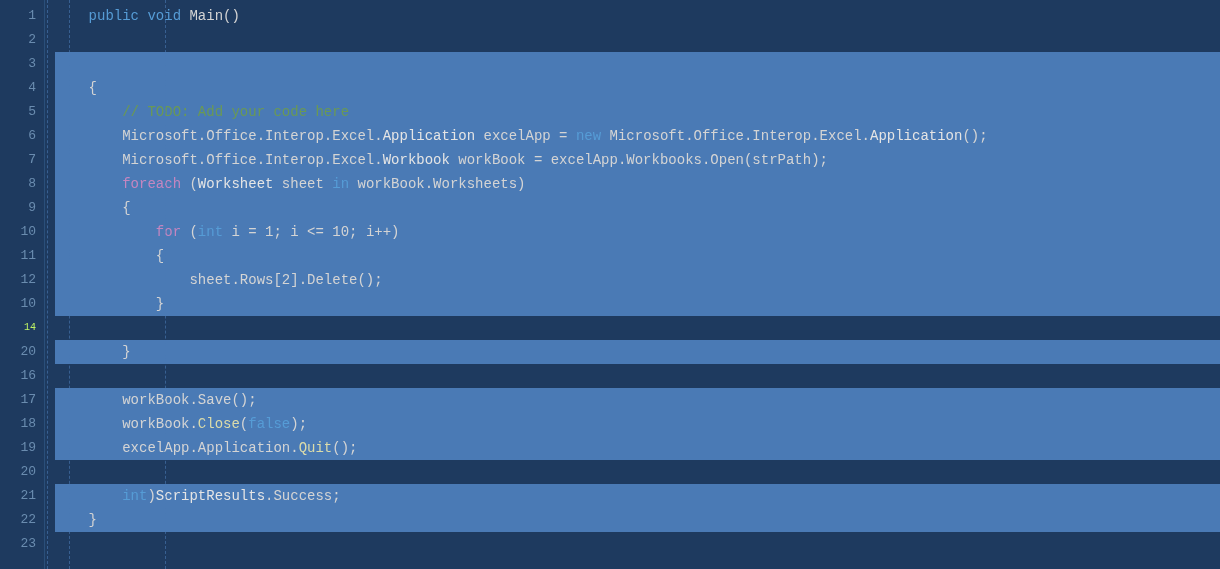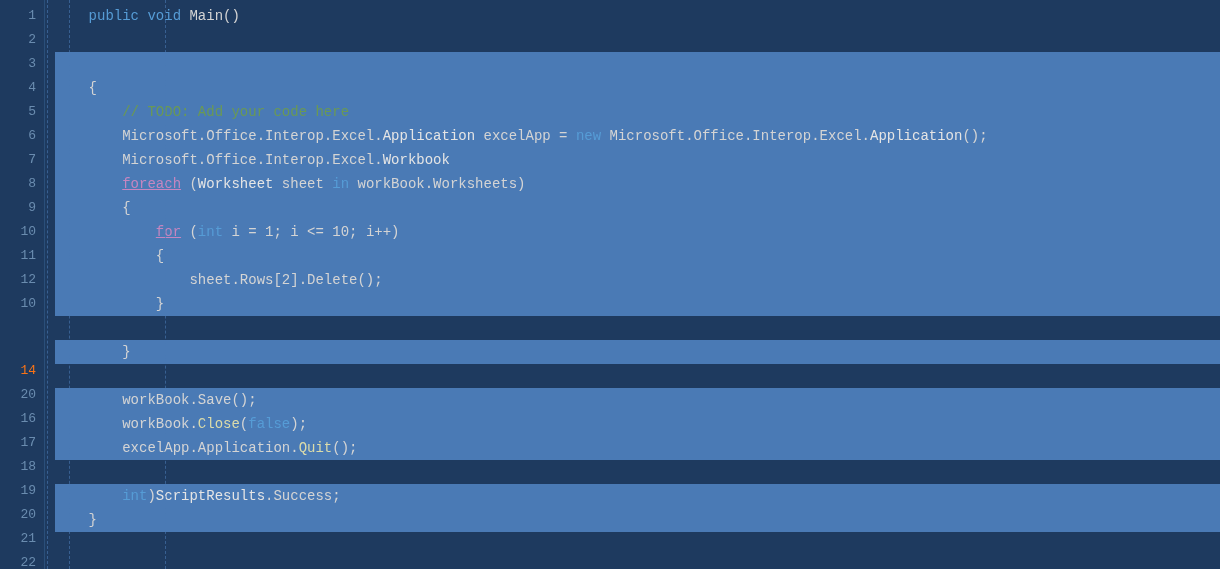--- a/index.html
+++ b/index.html
@@ -71,21 +71,21 @@
       position: absolute;
       top: 0;
       bottom: 0;
       width: 1px;
       border-left: 1px dashed #4a7ab5;
       opacity: 0.6;
     }
 
     
     .kw-blue { color: #569cd6; } 
-    .kw-control { color: #c586c0; text-decoration: underline; } 
+    .kw-control { color: #c586c0; } 
     .str-red { color: #d16969; } 
     .comment-green { color: #6a9955; } 
     .type-teal { color: #e5e5e5; } 
     .method-yellow { color: #dcdcaa; } 
     .plain { color: #d4d4d4; } 
     .kw-false { color: #569cd6; }
   </style>
 </head>
 <body>
 
@@ -98,40 +98,40 @@
       <div style="height: 24px; line-height: 24px; color: rgb(106, 140, 175); font-size: 13px;">4</div>
       <div style="height: 24px; line-height: 24px; color: rgb(106, 140, 175); font-size: 13px;">5</div>
       <div style="height: 24px; line-height: 24px; color: rgb(106, 140, 175); font-size: 13px;">6</div>
       <div style="height: 24px; line-height: 24px; color: rgb(106, 140, 175); font-size: 13px;">7</div>
       <div style="height: 24px; line-height: 24px; color: rgb(106, 140, 175); font-size: 13px;">8</div>
       <div style="height: 24px; line-height: 24px; color: rgb(106, 140, 175); font-size: 13px;">9</div>
       <div style="height: 24px; line-height: 24px; color: rgb(106, 140, 175); font-size: 13px;">10</div>
       <div style="height: 24px; line-height: 24px; color: rgb(106, 140, 175); font-size: 13px;">11</div>
       <div style="height: 24px; line-height: 24px; color: rgb(106, 140, 175); font-size: 13px;">12</div>
       <div style="height: 24px; line-height: 24px; color: rgb(106, 140, 175); font-size: 13px;">10</div>
-      <div style="height: 24px; line-height: 24px; color: #f97316; font-size: 13px; margin-top: 43px;">14</div>
+      <div style="height: 24px; line-height: 24px; color: #bef264; font-size: 10px;">14</div>
       <div style="height: 24px; line-height: 24px; color: rgb(106, 140, 175); font-size: 13px;">20</div>
       <div style="height: 24px; line-height: 24px; color: rgb(106, 140, 175); font-size: 13px;">16</div>
       <div style="height: 24px; line-height: 24px; color: rgb(106, 140, 175); font-size: 13px;">17</div>
       <div style="height: 24px; line-height: 24px; color: rgb(106, 140, 175); font-size: 13px;">18</div>
       <div style="height: 24px; line-height: 24px; color: rgb(106, 140, 175); font-size: 13px;">19</div>
       <div style="height: 24px; line-height: 24px; color: rgb(106, 140, 175); font-size: 13px;">20</div>
       <div style="height: 24px; line-height: 24px; color: rgb(106, 140, 175); font-size: 13px;">21</div>
       <div style="height: 24px; line-height: 24px; color: rgb(106, 140, 175); font-size: 13px;">22</div>
       <div style="height: 24px; line-height: 24px; color: rgb(106, 140, 175); font-size: 13px;">23</div>
     </div>
   <div class="code-content">
 
   <div class="code-line"><span style="white-space:pre">    </span><span class="kw-blue" style="white-space:pre">public</span><span class="plain" style="white-space:pre"> </span><span class="kw-blue" style="white-space:pre">void</span><span class="plain" style="white-space:pre"> Main()</span></div>
       <div class="code-line">&nbsp;</div>
       <div class="code-line selected"><span style="white-space:pre">    </span></div>
       <div class="code-line selected"><span style="white-space:pre">    </span><span class="plain" style="white-space:pre">{</span></div>
       <div class="code-line selected"><span style="white-space:pre">        </span><span class="comment-green" style="white-space:pre">// TODO: Add your code here</span></div>
       <div class="code-line selected"><span style="white-space:pre">        </span><span class="plain" style="white-space:pre">Microsoft.Office.Interop.Excel.</span><span class="type-teal" style="white-space:pre">Application</span><span class="plain" style="white-space:pre"> excelApp = </span><span class="kw-blue" style="white-space:pre">new</span><span class="plain" style="white-space:pre"> Microsoft.Office.Interop.Excel.</span><span class="type-teal" style="white-space:pre">Application</span><span class="plain" style="white-space:pre">();</span></div>
-      <div class="code-line selected"><span style="white-space:pre">        </span><span class="plain" style="white-space:pre">Microsoft.Office.Interop.Excel.</span><span class="type-teal" style="white-space:pre">Workbook</span></div>
+      <div class="code-line selected"><span style="white-space:pre">        </span><span class="plain" style="white-space:pre">Microsoft.Office.Interop.Excel.</span><span class="type-teal" style="white-space:pre">Workbook</span><span class="plain" style="white-space:pre"> workBook = excelApp.Workbooks.Open(strPath);</span></div>
       <div class="code-line selected"><span style="white-space:pre">        </span><span class="kw-control" style="white-space:pre">foreach</span><span class="plain" style="white-space:pre"> (</span><span class="type-teal" style="white-space:pre">Worksheet</span><span class="plain" style="white-space:pre"> sheet </span><span class="kw-blue" style="white-space:pre">in</span><span class="plain" style="white-space:pre"> workBook.Worksheets)</span></div>
       <div class="code-line selected"><span style="white-space:pre">        </span><span class="plain" style="white-space:pre">{</span></div>
       <div class="code-line selected"><span style="white-space:pre">            </span><span class="kw-control" style="white-space:pre">for</span><span class="plain" style="white-space:pre"> (</span><span class="kw-blue" style="white-space:pre">int</span><span class="plain" style="white-space:pre"> i = 1; i &lt;= 10; i++)</span></div>
       <div class="code-line selected"><span style="white-space:pre">            </span><span class="plain" style="white-space:pre">{</span></div>
       <div class="code-line selected"><span style="white-space:pre">                </span><span class="plain" style="white-space:pre">sheet.Rows[2].Delete();</span></div>
       <div class="code-line selected"><span style="white-space:pre">            </span><span class="plain" style="white-space:pre">}</span></div>
       <div class="code-line">&nbsp;</div>
       <div class="code-line selected"><span style="white-space:pre">        </span><span class="plain" style="white-space:pre">}</span></div>
       <div class="code-line">&nbsp;</div>
       <div class="code-line selected"><span style="white-space:pre">        </span><span class="plain" style="white-space:pre">workBook.Save();</span></div>

